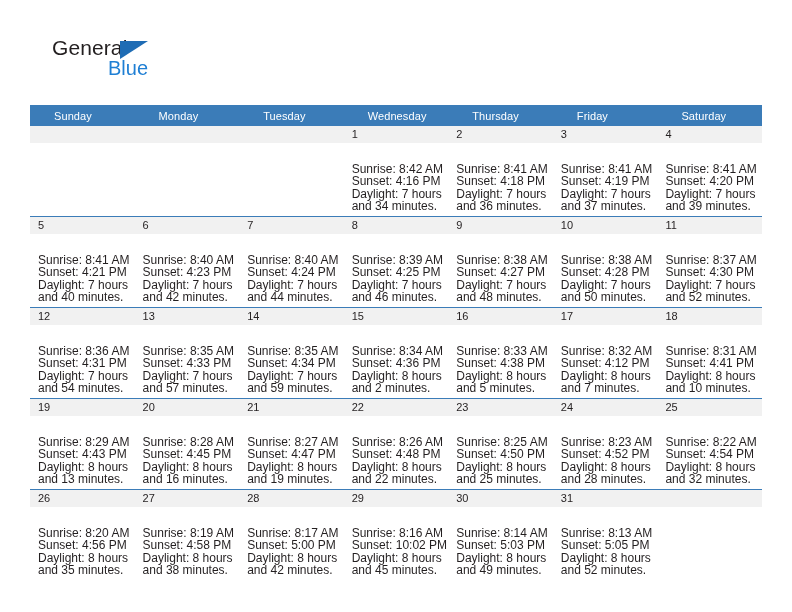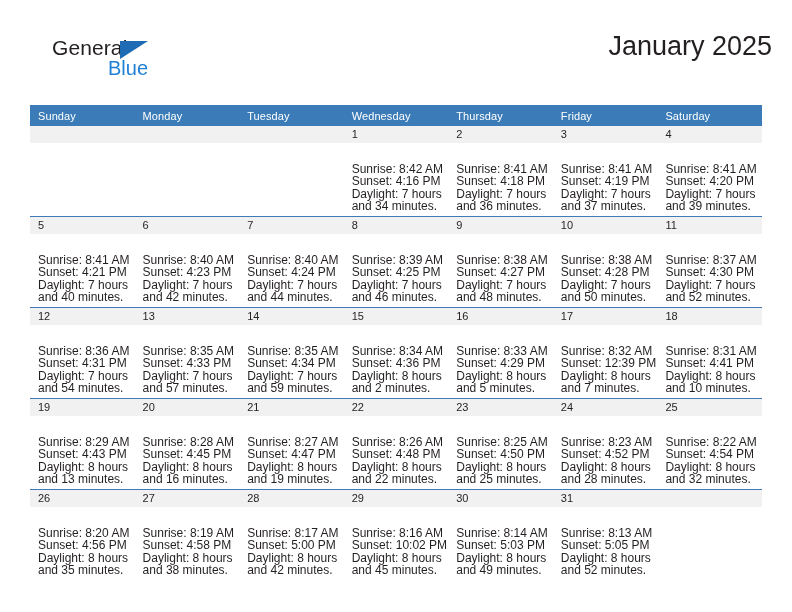--- a/index.html
+++ b/index.html
@@ -96,21 +96,21 @@
     width: 732px;
     border-collapse: collapse;
     table-layout: fixed;
   }
   table.cal th {
     background: #3b7cb8;
     color: #ffffff;
     font-size: 11px;
     font-weight: normal;
     text-align: left;
-    padding: 4px 0 4px 8px;
+    padding: 4px 0 4px 24px;
     height: 13px;
     vertical-align: middle;
     letter-spacing: 0.1px;
   }
   
   tr.week > td {
     border-top: 1.4px solid #3b7cb8;
     padding: 0;
     vertical-align: top;
     height: 90px;
@@ -151,21 +151,20 @@
 
   <div class="header">
 
     <div class="logo">
       <span class="logo-general">General</span>
       <span class="logo-tri"></span>
       <span class="logo-blue">Blue</span>
     </div>
 
     <div class="title-block">
-      <div class="cal-title">January 2025</div>
     </div>
 
   </div>
 
   <div class="calendar">
     <table class="cal">
       <thead>
         <tr id="weekday-row">
             <th>Sunday</th>
             <th>Monday</th>
@@ -363,32 +362,32 @@
                   <div>Daylight: 8 hours</div>
                   <div>and 2 minutes.</div>
                 </div>
               </div>
             </td>
             <td>
               <div class="cell">
                 <div class="daynum-band">16</div>
                 <div class="cell-body">
                   <div>Sunrise: 8:33 AM</div>
-                  <div>Sunset: 4:29 PM</div>
+                  <div>Sunset: 4:38 PM</div>
                   <div>Daylight: 8 hours</div>
                   <div>and 5 minutes.</div>
                 </div>
               </div>
             </td>
             <td>
               <div class="cell">
                 <div class="daynum-band">17</div>
                 <div class="cell-body">
                   <div>Sunrise: 8:32 AM</div>
-                  <div>Sunset: 12:39 PM</div>
+                  <div>Sunset: 4:12 PM</div>
                   <div>Daylight: 8 hours</div>
                   <div>and 7 minutes.</div>
                 </div>
               </div>
             </td>
             <td>
               <div class="cell">
                 <div class="daynum-band">18</div>
                 <div class="cell-body">
                   <div>Sunrise: 8:31 AM</div>

